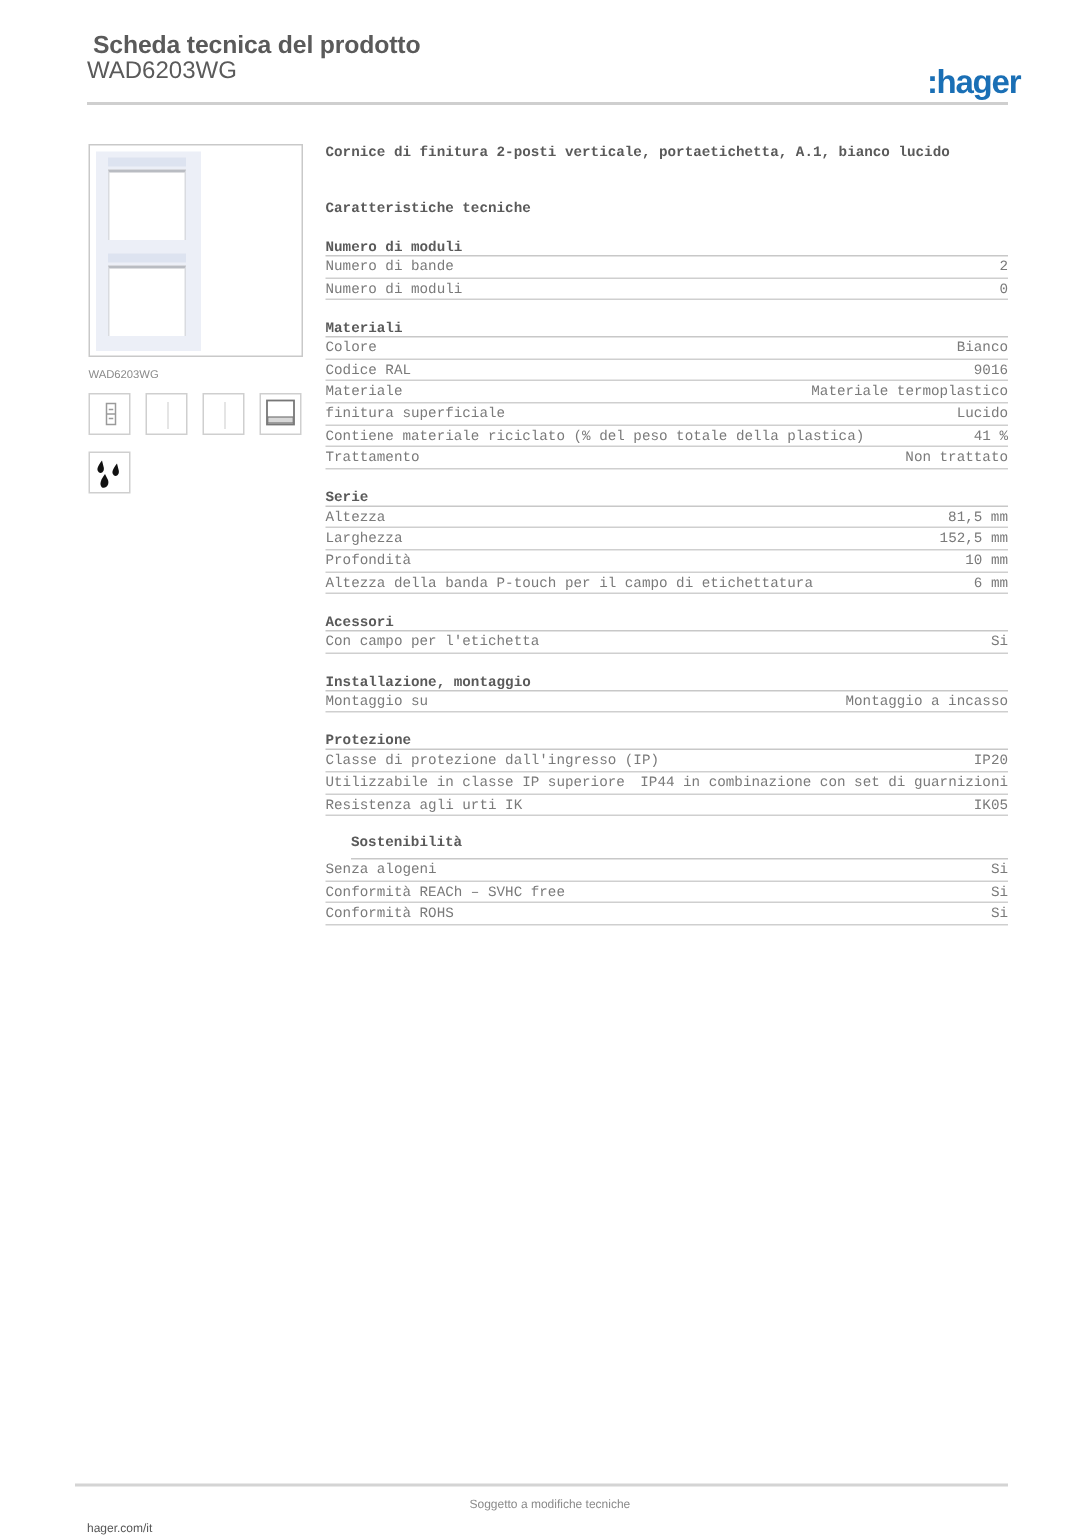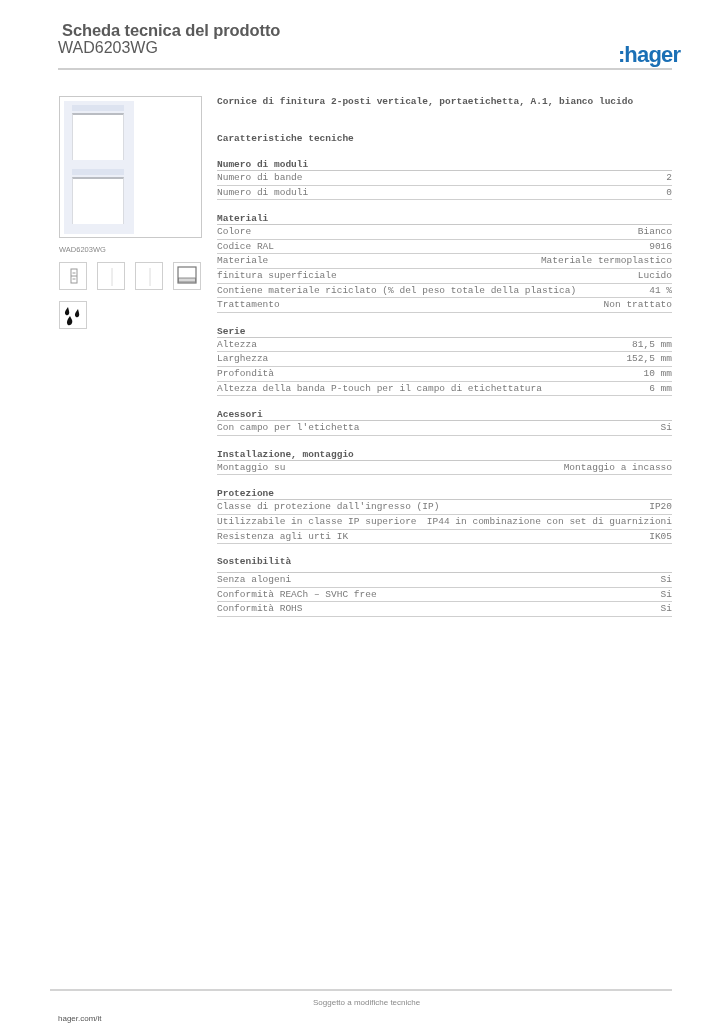--- a/index.html
+++ b/index.html
@@ -23,21 +23,21 @@
 
   
   .content { position: absolute; left: 217px; top: 96px; width: 455px; font-family: Liberation Mono, monospace; }
   .desc { font-size: 9.5px; font-weight: bold; color: #5a5a5a; height: 14px; }
   .subtitle { margin-top: 23px; font-size: 9.5px; font-weight: bold; color: #5a5a5a; height: 14px; }
   .section { margin-top: 12px; }
   .section-title { font-size: 9.5px; font-weight: bold; color: #5a5a5a; height: 13px; line-height: 13px; border-bottom: 1.5px solid #c8c8c8; }
   .row { display: flex; justify-content: space-between; height: 14.6px; line-height: 13.5px; font-size: 9.5px; color: #7a7a7a; border-bottom: 1.5px solid #cfcfcf; align-items: center; }
   .row .v { text-align: right; }
   .section.first { margin-top: 11px; }
-  .sec-sost .section-title { height: 17px; line-height: 12px; }
+  .sec-sost .section-title { height: 17px; line-height: 12px; margin-left: 17px; }
 
   
   .footer-rule { position: absolute; left: 50px; top: 989px; width: 622px; height: 1.5px; background: #d4d4d4; }
   .footer-left { position: absolute; left: 58px; top: 1014px; font-size: 8px; font-weight: normal; color: #555; }
   .footer-mid { position: absolute; left: 313px; top: 998px; font-size: 8px; color: #8a8a8a; }
   .footer-right { position: absolute; left: 622px; top: 998px; font-size: 8px; font-weight: bold; color: #555; margin-top: 48px; }
 </style>
 </head>
 <body>
 

